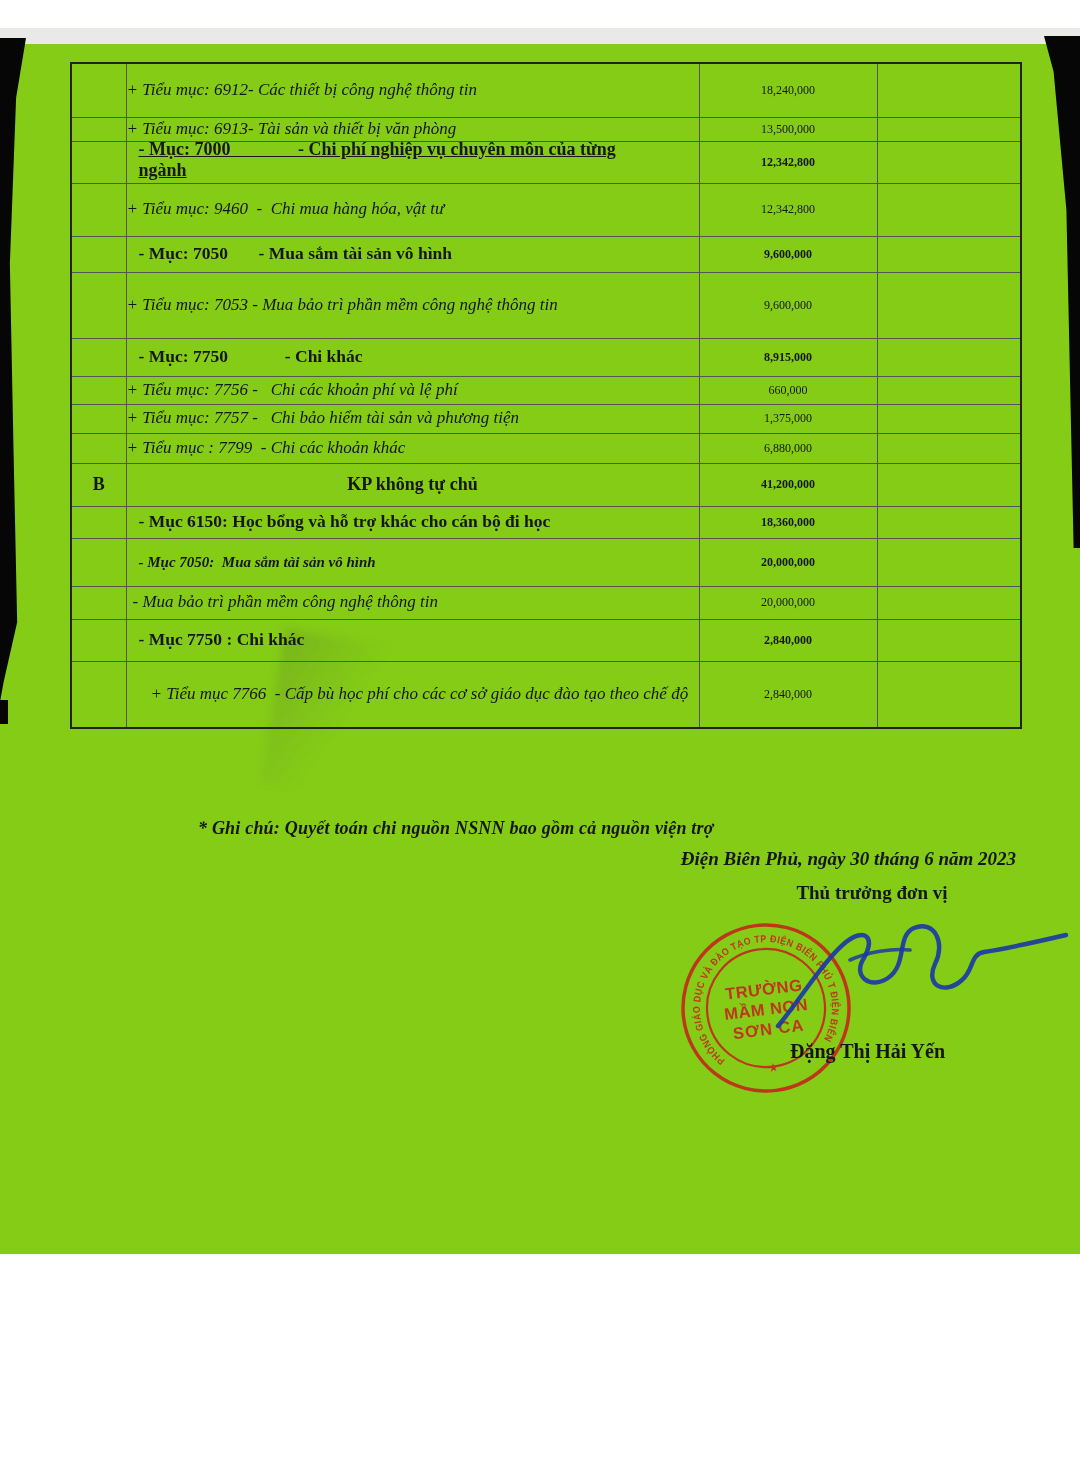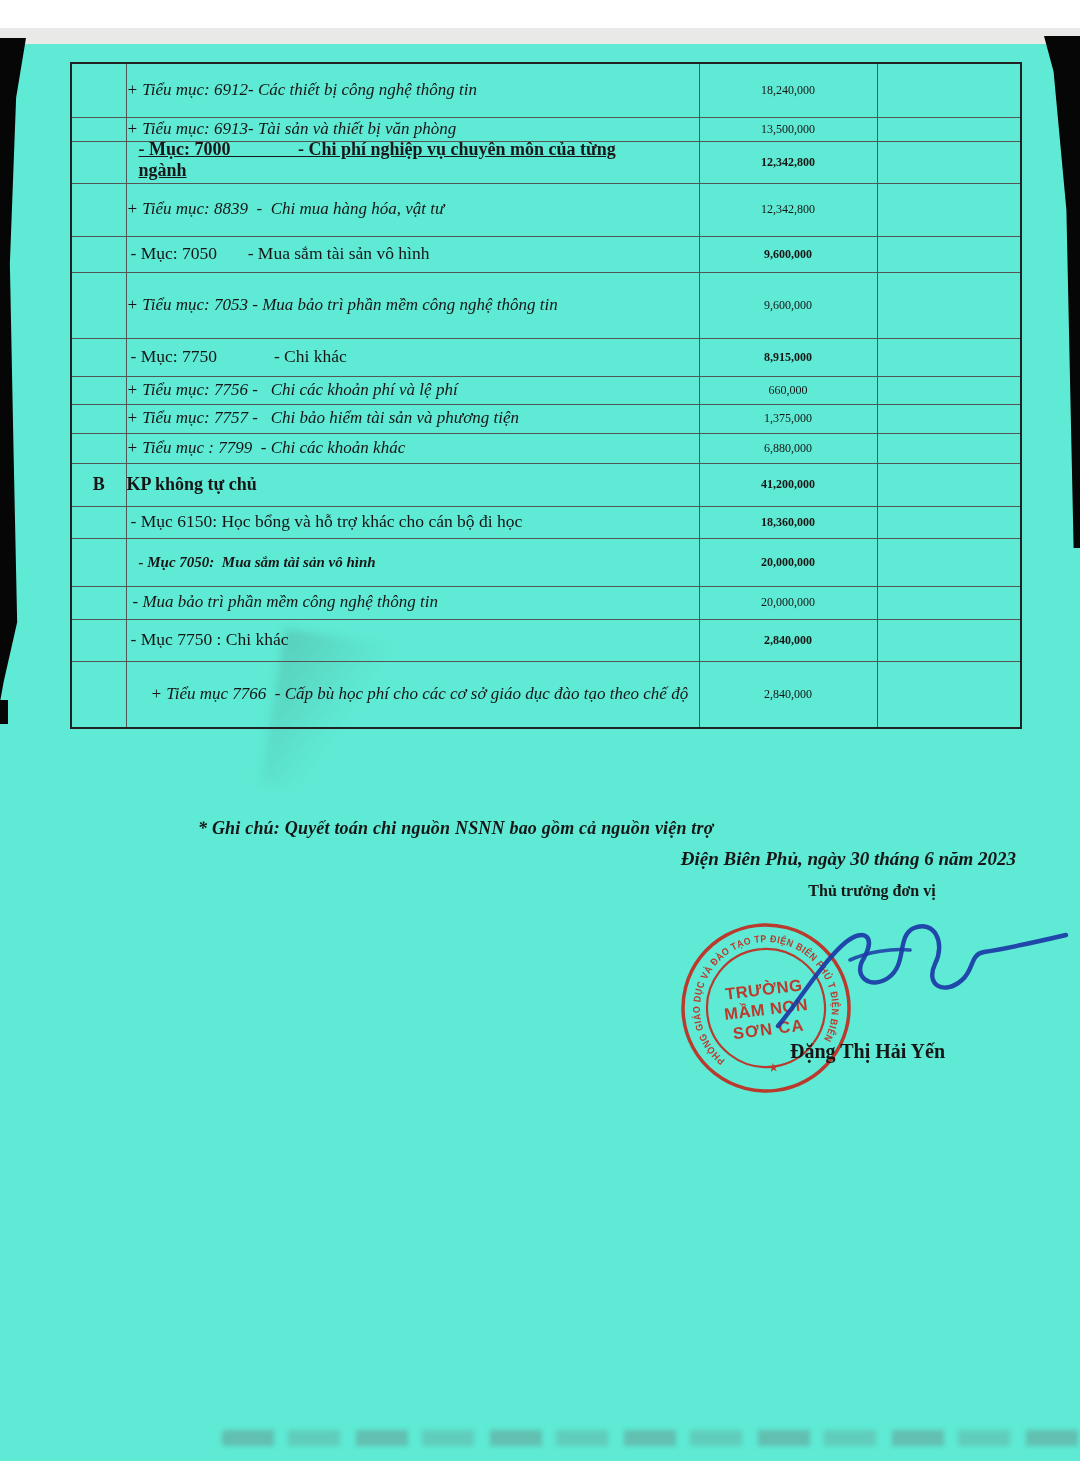--- a/index.html
+++ b/index.html
@@ -1,18 +1,18 @@
 <!DOCTYPE html>
 <html lang="vi"><head>
 <meta charset="utf-8">
 <style>
   html,body{margin:0;padding:0;background:#fff;}
   .screen{
-    position:relative; width:1080px; height:1461px; overflow:hidden;
-    background:#5eead4;
+    position:relative; width:1080px; height:1254px; overflow:hidden;
+    background:#84cc16;
     font-family:"Liberation Serif","DejaVu Serif",serif;
     color:#161616;
   }
   
   .top-white{position:absolute;left:0;top:0;width:1080px;height:28px;background:#ffffff;}
   .top-band{position:absolute;left:0;top:28px;width:1080px;height:16px;background:#e9e9e8;}
   .edge-left{
     position:absolute;left:0;top:38px;width:26px;height:664px;background:#060606;
     clip-path:polygon(0% 0%, 100% 0%, 62% 9%, 38% 34%, 52% 62%, 66% 88%, 14% 97%, 0% 100%);
   }
@@ -42,37 +42,37 @@
   }
   table.budget td{
     border:1px solid #555; vertical-align:middle; overflow:hidden;
     padding:0;
   }
   td.idx{text-align:center; font-weight:bold; font-size:18px;}
   td.lbl{font-size:17px; line-height:1.22; white-space:pre-wrap; padding:1px 4px 1px 24px;}
   td.amt{text-align:center; padding-right:10px; font-size:12px; white-space:nowrap;}
   tr.sub  td.lbl{font-style:italic;}
   tr.subu td.lbl{font-style:normal; padding-left:14px;}
-  tr.muc  td.lbl, tr.mucu td.lbl{font-weight:normal; font-size:17.5px; padding-left:4px;}
+  tr.muc  td.lbl, tr.mucu td.lbl{font-weight:bold; font-size:17.5px; padding-left:12px;}
   tr.muci td.lbl{font-weight:bold; font-style:italic; font-size:15px; padding-left:12px;}
-  tr.sect td.lbl{font-weight:bold; font-size:18px; padding-left:0; white-space:normal;}
+  tr.sect td.lbl{font-weight:bold; font-size:18px; text-align:center; padding-left:0; white-space:normal;}
   tr.amt-b td.amt{font-weight:bold;}
   tr.p14 td.lbl{padding-left:6px;}
   tr.hang td.lbl{padding-left:8px; text-indent:16px;}
   
   .clipbox{height:40px; overflow:hidden; padding:0 4px 0 12px;}
   .clipbox .l1,.clipbox .l2{
     font-weight:bold; font-size:18px; line-height:21px; white-space:pre; color:#181818;text-decoration:underline;
   }
   .clipbox .l1{margin-top:-3px;}
 
   
   .note{position:absolute; left:198px; top:818px; font-weight:bold; font-style:italic; font-size:18px; letter-spacing:.2px;}
   .place-date{position:absolute; right:64px; top:848px; font-weight:bold; font-style:italic; font-size:19px;margin-left:25px;}
-  .signer-title{position:absolute; left:772px; top:882px; width:200px; text-align:center; font-weight:bold; font-size:16px;}
+  .signer-title{position:absolute; left:772px; top:882px; width:200px; text-align:center; font-weight:bold; font-size:19px;}
   .signer-name{position:absolute; left:790px; top:1040px; font-weight:bold; font-size:20px; z-index:6;}
 
   .stamp-svg{position:absolute; left:676px; top:916px; z-index:4; opacity:.9;}
   .stamp-svg text{font-family:"Liberation Sans","DejaVu Sans",sans-serif; font-weight:bold;}
   .sig-svg{position:absolute; left:772px; top:908px; z-index:5;}
 </style>
 </head>
 <body>
 
 <div class="screen">
@@ -110,21 +110,21 @@
         <div class="clipbox">
           <div class="l1">- Mục: 7000               - Chi phí nghiệp vụ chuyên môn của từng</div>
           <div class="l2">ngành</div>
         </div>
       </td>
       <td class="amt">12,342,800</td>
       <td></td>
     </tr>
     <tr class="sub" style="height:53px">
       <td class="idx"></td>
-      <td class="lbl">+ Tiểu mục: 8839  -  Chi mua hàng hóa, vật tư</td>
+      <td class="lbl">+ Tiểu mục: 9460  -  Chi mua hàng hóa, vật tư</td>
       <td class="amt">12,342,800</td>
       <td></td>
     </tr>
     <tr class="muc amt-b" style="height:36px">
       <td class="idx"></td>
       <td class="lbl">- Mục: 7050       - Mua sắm tài sản vô hình</td>
       <td class="amt">9,600,000</td>
       <td></td>
     </tr>
     <tr class="sub" style="height:66px">

